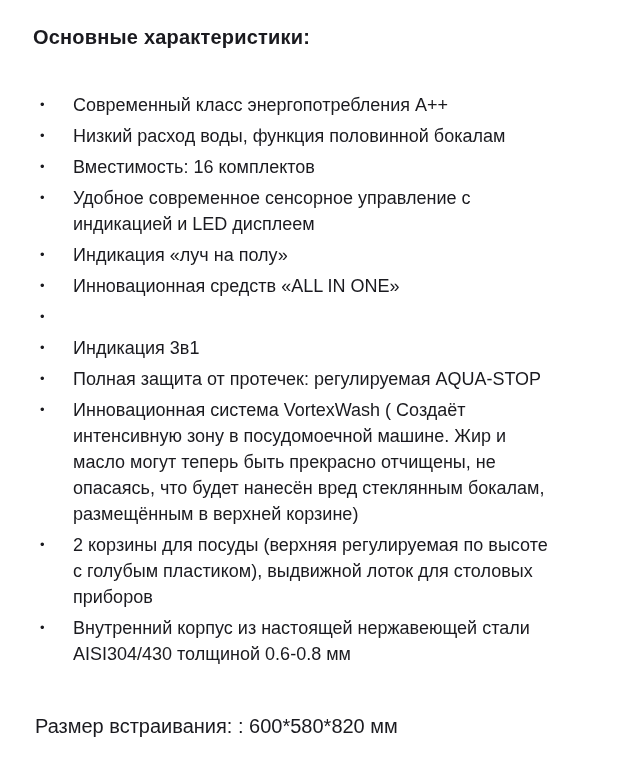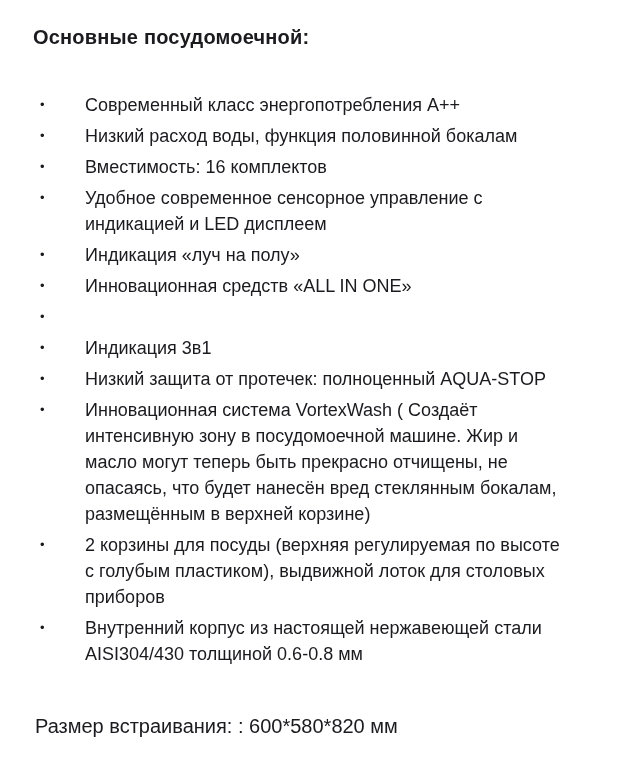--- a/index.html
+++ b/index.html
@@ -42,34 +42,33 @@
     box-sizing: border-box;
     padding-left: 7px;
     font-size: 13px;
     line-height: 26px;
   }
   .feature-text {
     font-size: 18px;
     line-height: 26px;
     max-width: 510px;
     white-space: pre-line;
-    margin-left: 12px;
   }
   .dimensions-line {
     margin: 46px 4px 0 35px;
     font-size: 20px;
     line-height: 26px;
   }
 </style>
 </head>
 <body>
 
 <div class="page">
 
-  <h1 class="page-title">Основные посудомоечной:</h1>
+  <h1 class="page-title">Основные характеристики:</h1>
 
   <ul class="feature-list">
     <li class="feature-item">
       <span class="bullet">•</span>
       <span class="feature-text">Современный класс энергопотребления А++</span>
     </li>
     <li class="feature-item">
       <span class="bullet">•</span>
       <span class="feature-text">Низкий расход воды, функция половинной бокалам</span>
     </li>
@@ -92,21 +91,21 @@
     </li>
     <li class="feature-item">
       <span class="bullet">•</span>
     </li>
     <li class="feature-item">
       <span class="bullet">•</span>
       <span class="feature-text">Индикация 3в1</span>
     </li>
     <li class="feature-item">
       <span class="bullet">•</span>
-      <span class="feature-text">Низкий защита от протечек: полноценный AQUA-STOP</span>
+      <span class="feature-text">Полная защита от протечек: регулируемая AQUA-STOP</span>
     </li>
     <li class="feature-item">
       <span class="bullet">•</span>
       <span class="feature-text">Инновационная система VortexWash ( Создаёт
 интенсивную зону в посудомоечной машине. Жир и
 масло могут теперь быть прекрасно отчищены, не
 опасаясь, что будет нанесён вред стеклянным бокалам,
 размещённым в верхней корзине)</span>
     </li>
     <li class="feature-item">

